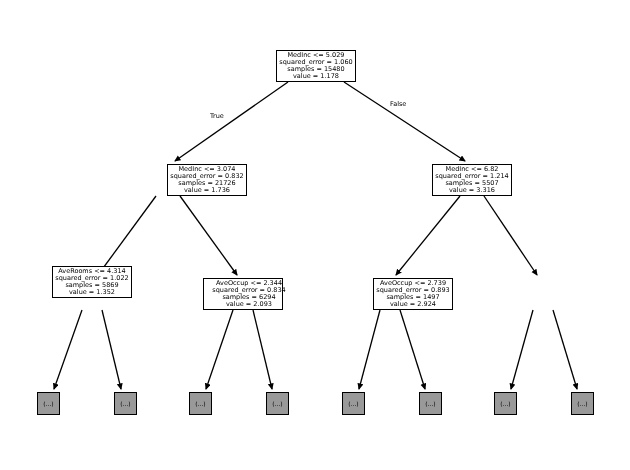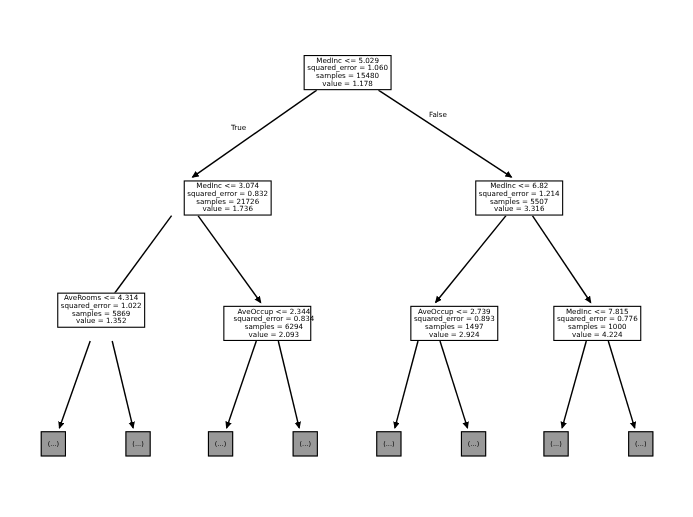--- a/index.html
+++ b/index.html
@@ -123,26 +123,20 @@
     <div>value = 2.093</div>
   </div>
 
   <div class="node" style="left:338px; top:278px;margin-left:35px;">
     <div>AveOccup &lt;= 2.739</div>
     <div>squared_error = 0.893</div>
     <div>samples = 1497</div>
     <div>value = 2.924</div>
   </div>
 
-  <div class="node" style="left:503px; top:278px;">
-    <div>MedInc &lt;= 7.815</div>
-    <div>squared_error = 0.776</div>
-    <div>samples = 1000</div>
-    <div>value = 4.224</div>
-  </div>
 
   <div class="leaf" style="left:37px;  top:392px;">(...)</div>
   <div class="leaf" style="left:114px; top:392px;">(...)</div>
   <div class="leaf" style="left:189px; top:392px;">(...)</div>
   <div class="leaf" style="left:266px; top:392px;">(...)</div>
   <div class="leaf" style="left:342px; top:392px;">(...)</div>
   <div class="leaf" style="left:419px; top:392px;">(...)</div>
   <div class="leaf" style="left:494px; top:392px;">(...)</div>
   <div class="leaf" style="left:571px; top:392px;">(...)</div>
 

